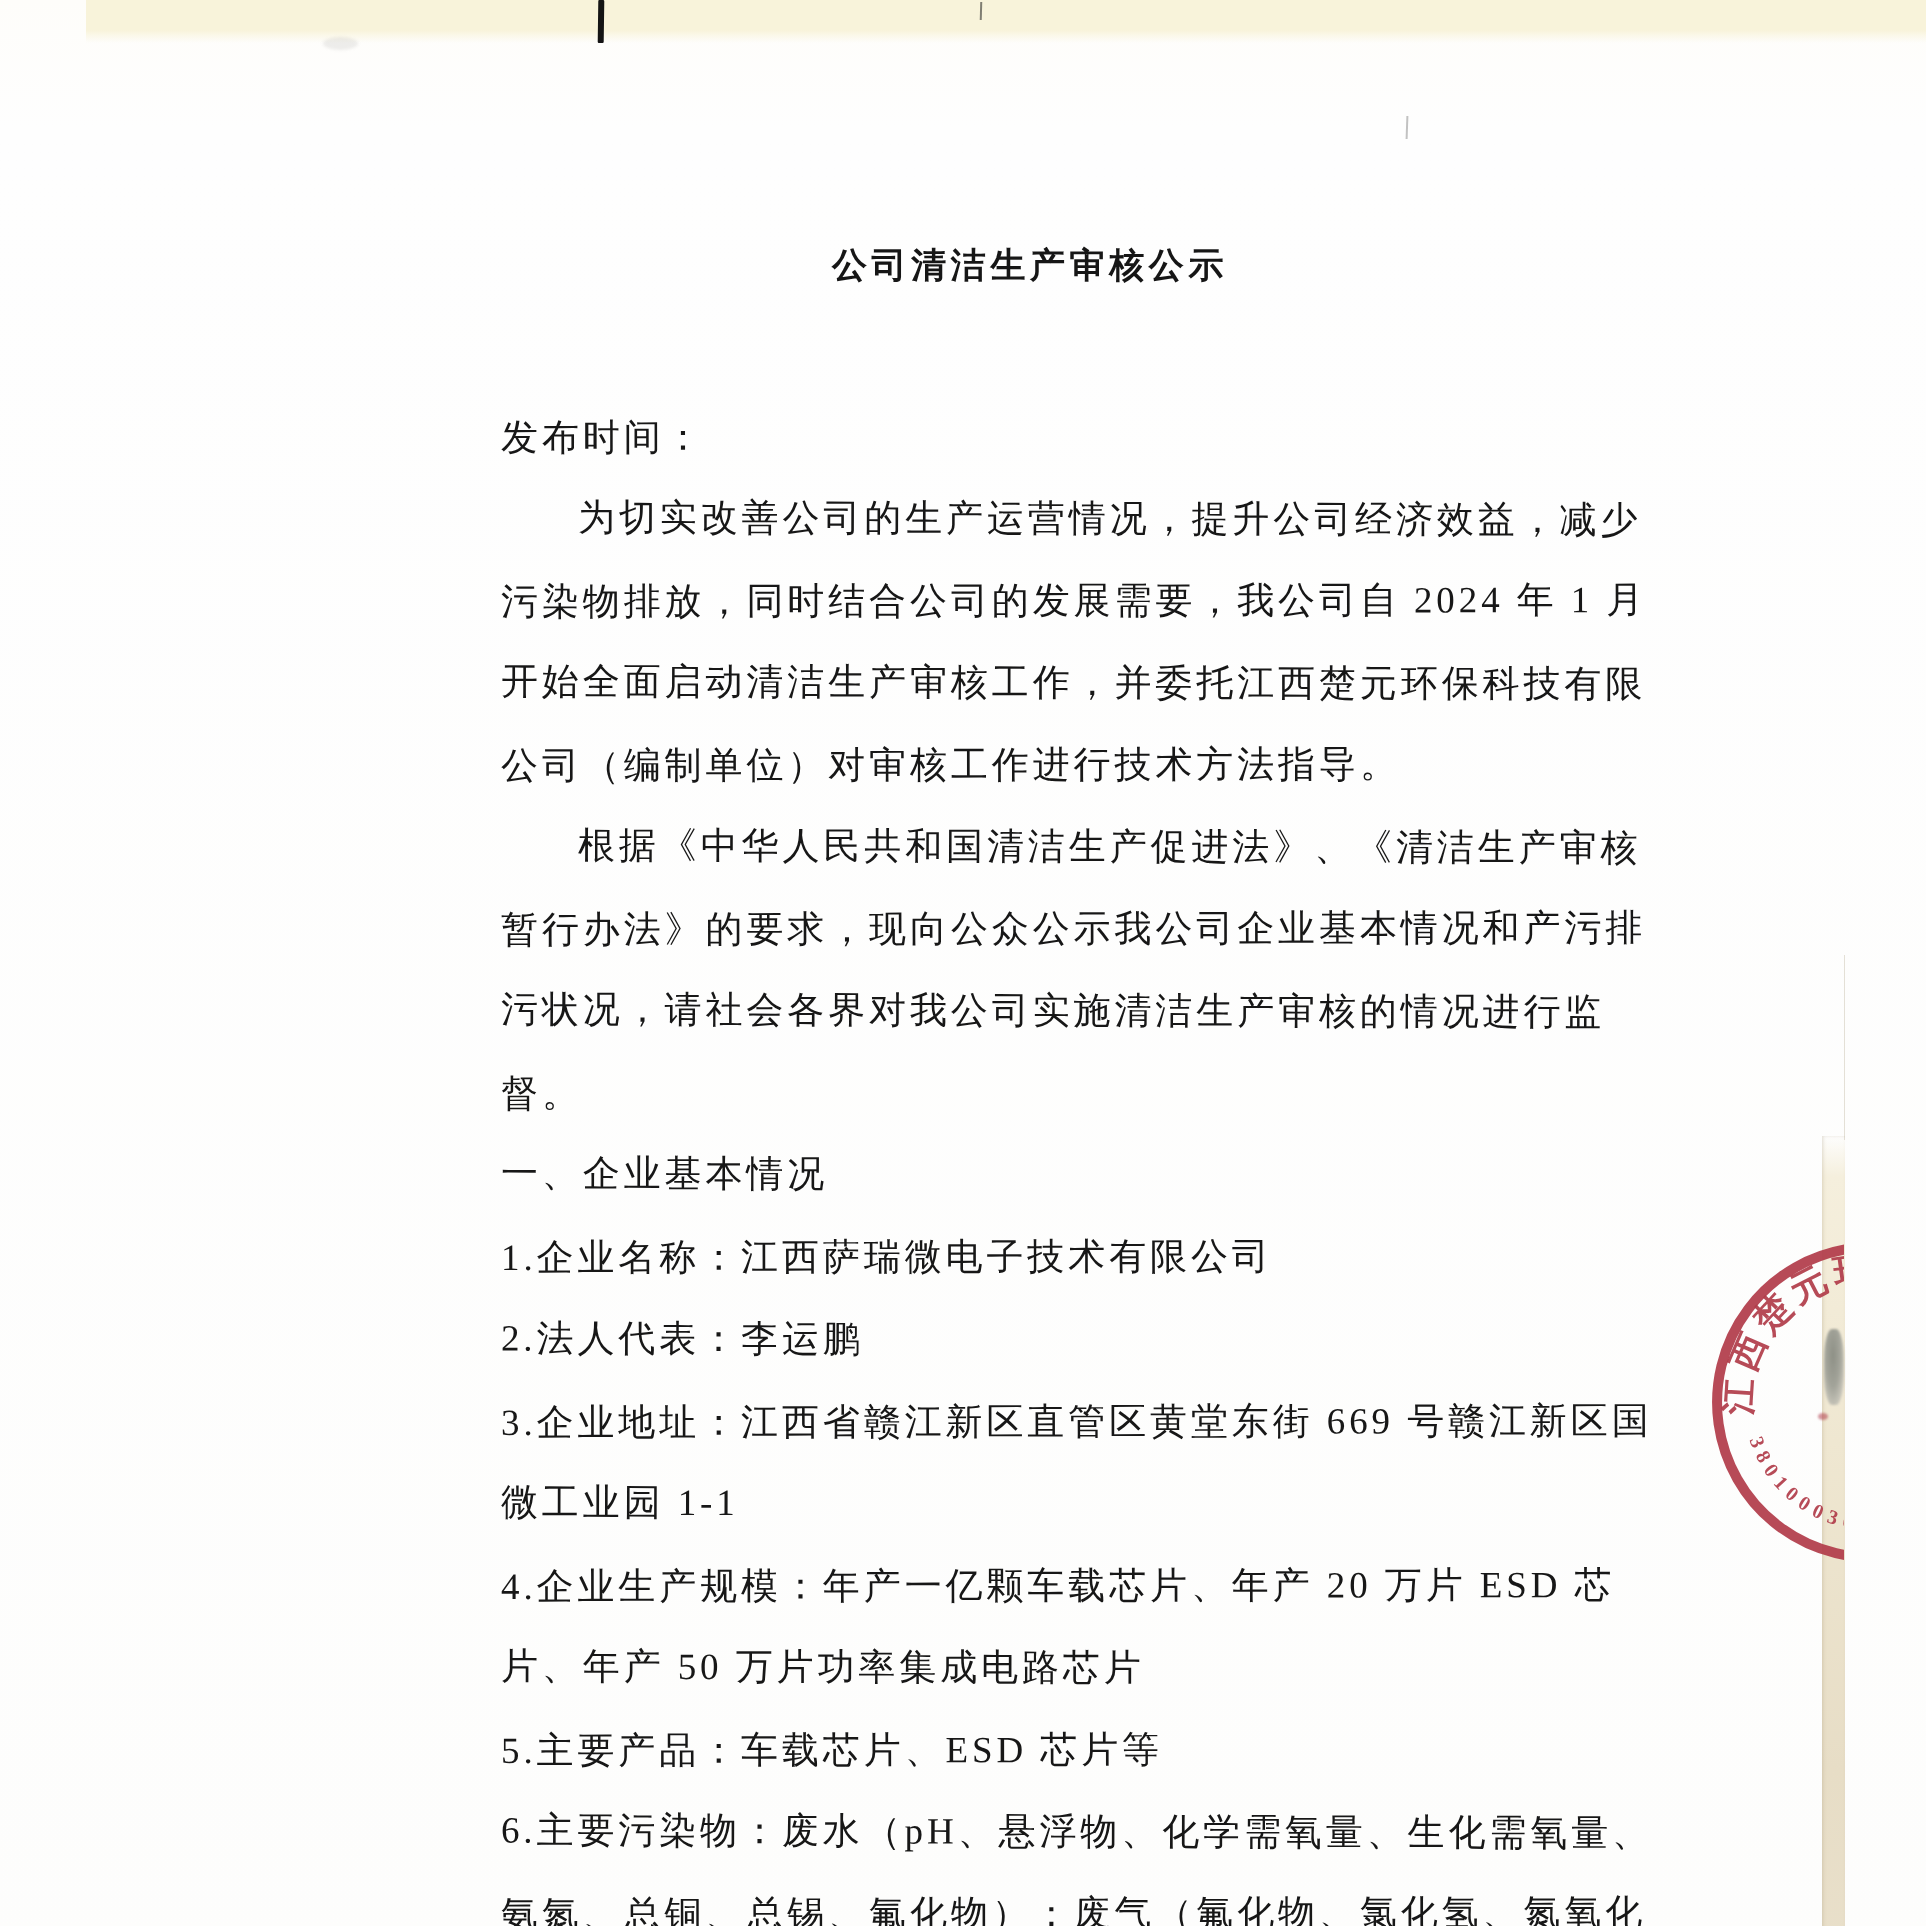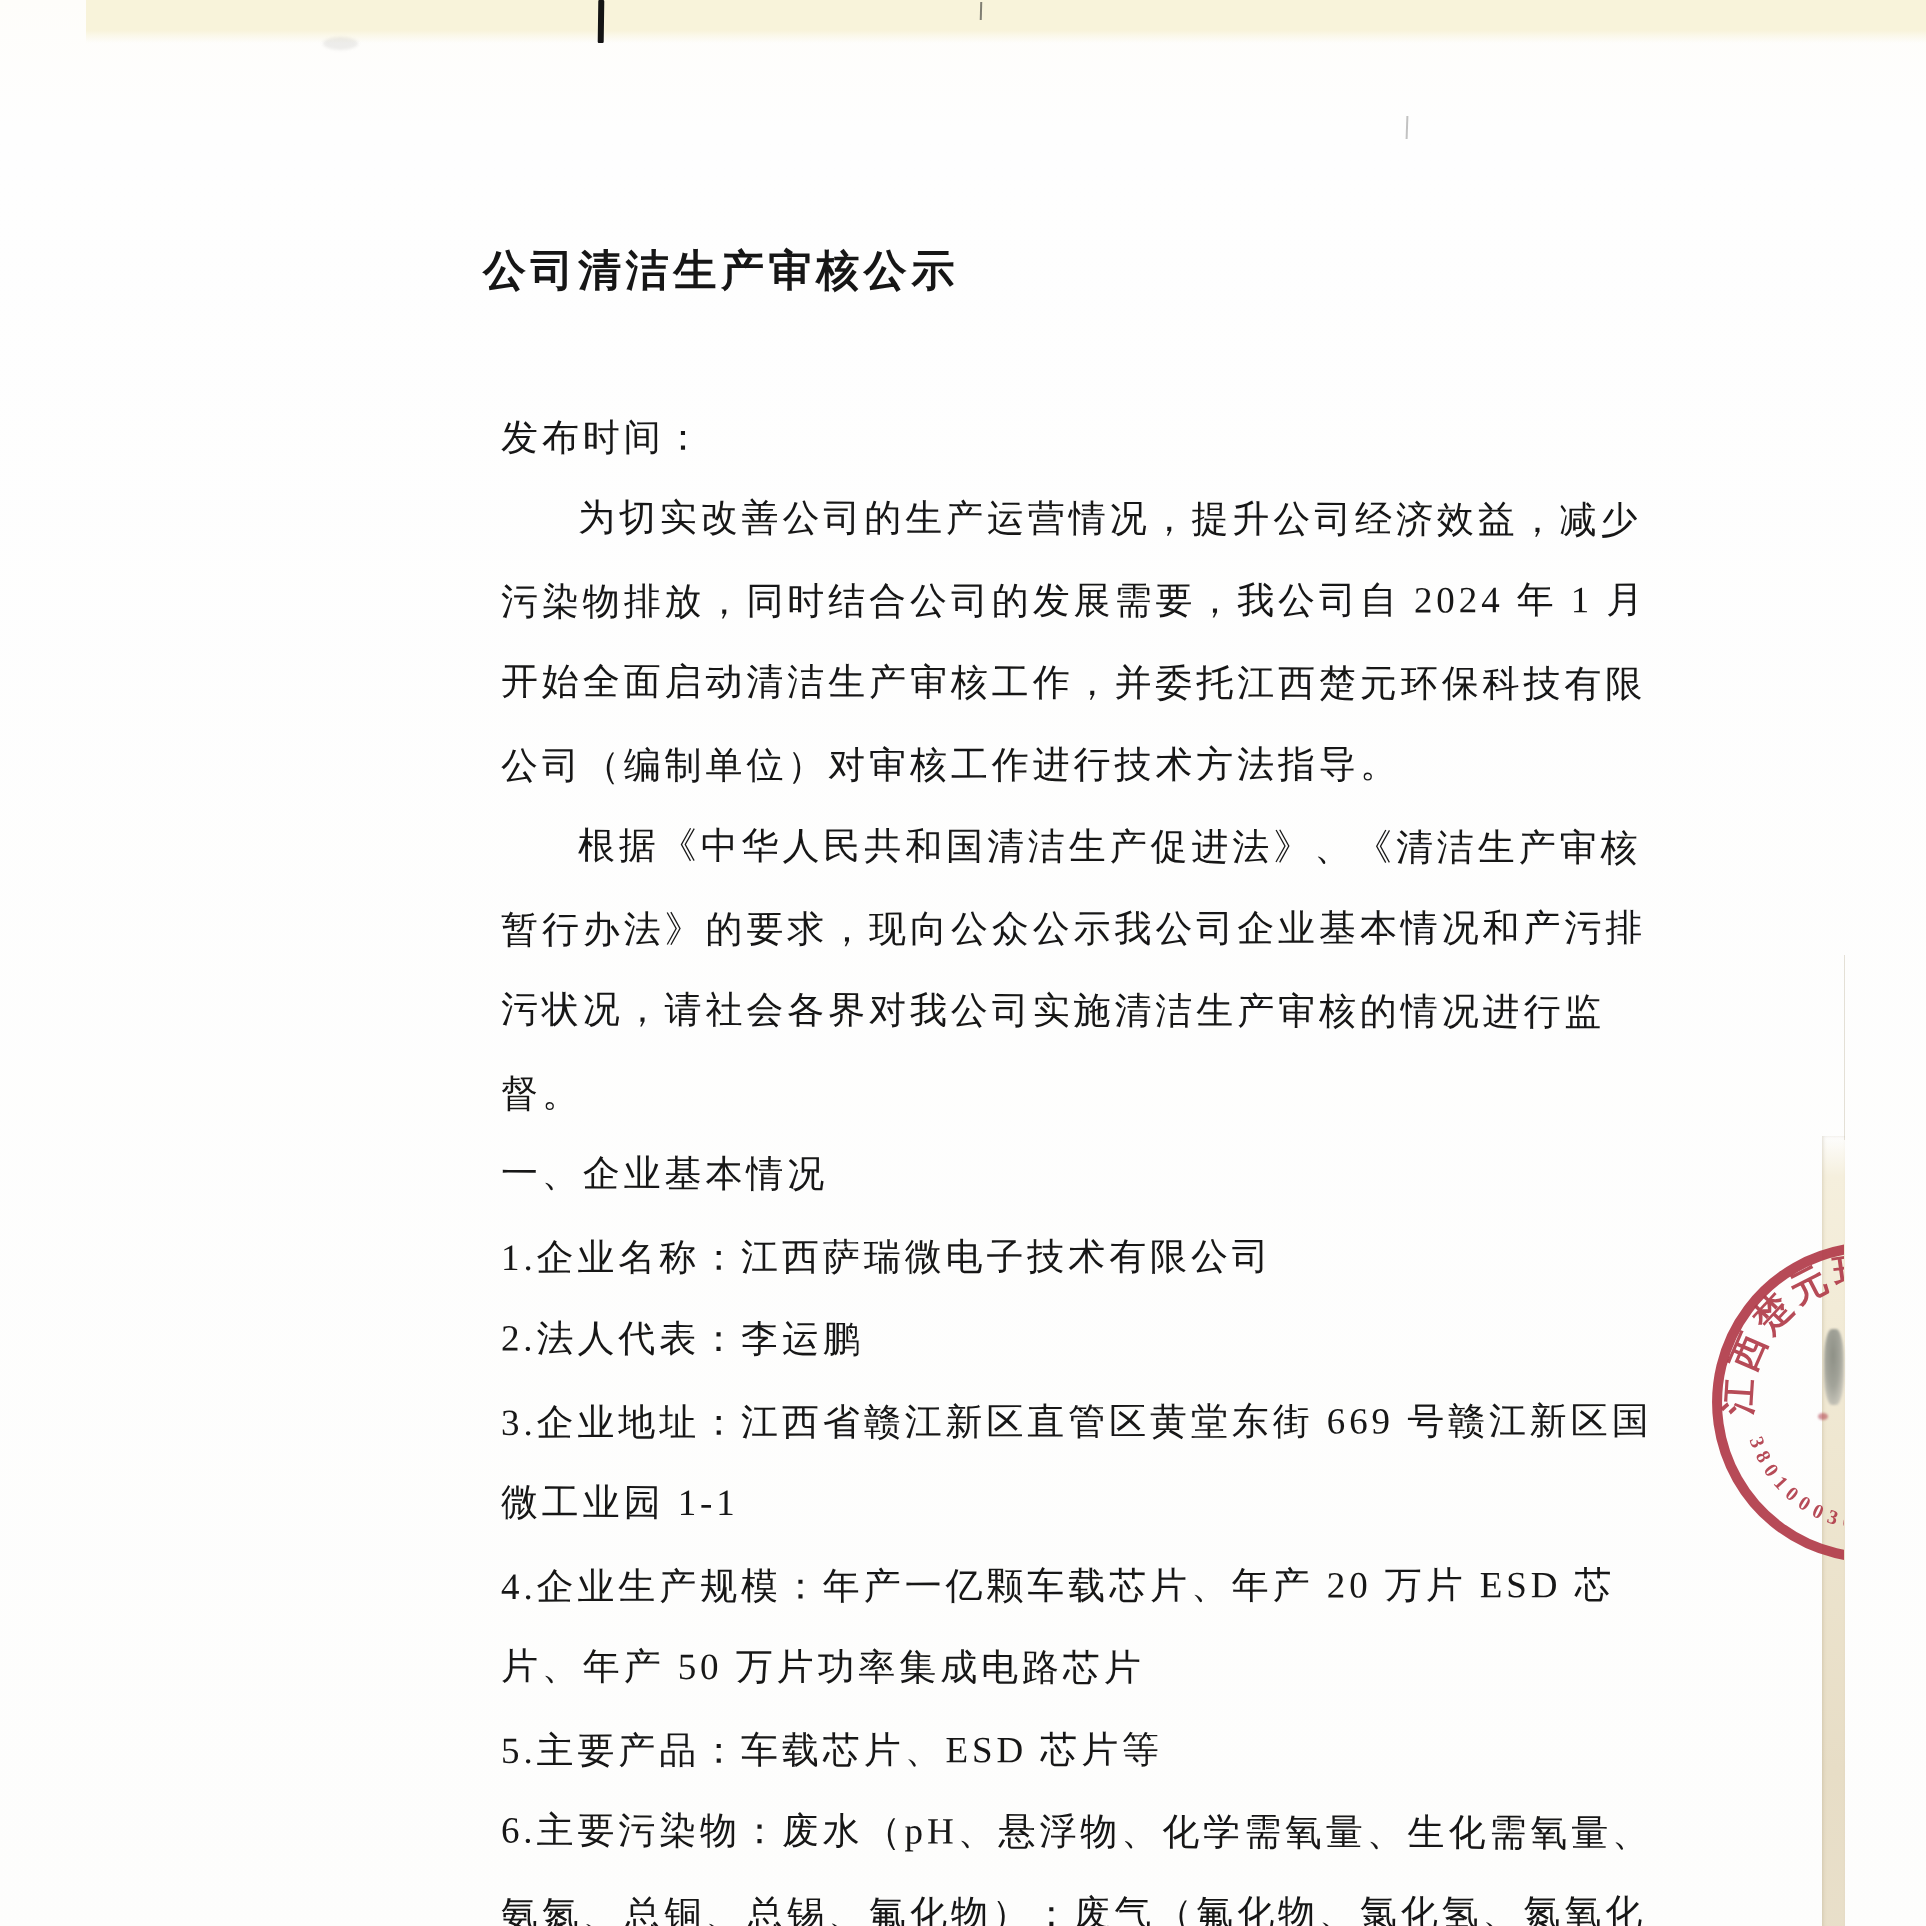--- a/index.html
+++ b/index.html
@@ -21,22 +21,22 @@
   
   .edge-strip{position:absolute;left:1822px;top:1136px;width:23px;height:1022px;
     background:linear-gradient(180deg,rgba(247,242,226,0) 0%,#f5efdd 4%,#efe7d1 30%,#e7ddc6 62%,#e9e0cb 84%,#e3d8c0 100%);
     box-shadow:inset 1.5px 0 3.1px rgba(160,145,110,.25);}
   .edge-hairline{position:absolute;left:1844px;top:955px;width:1.2px;height:185px;background:rgba(180,168,140,.35);}
   .edge-blob{position:absolute;left:1824px;top:1329px;width:20px;height:76px;z-index:6;
     background:radial-gradient(ellipse at 45% 35%,#8e9086 0%,#a3a49a 45%,#cfccc0 80%,rgba(220,215,200,0) 100%);
     filter:blur(1.2px);border-radius:40%;}
   .edge-redbit{position:absolute;left:1818px;top:1413px;width:10px;height:7px;background:rgba(177,60,74,.55);filter:blur(0.8px);border-radius:50%;z-index:6;}
   
-  .title{position:absolute;top:242px;left:483px;width:1094px;text-align:left;
-    font-size:43px;font-weight:bold;letter-spacing:4.6px;white-space:nowrap;}
+  .title{position:absolute;top:242px;left:483px;width:1094px;text-align:center;
+    font-size:35px;font-weight:bold;letter-spacing:4.6px;white-space:nowrap;}
   
   .line{position:absolute;left:501px;width:1194px;font-size:37px;line-height:1;
     letter-spacing:3.9px;white-space:nowrap;color:#171717;}
   .line.indent{padding-left:77px;}
   .line:nth-child(odd){transform:rotate(.14deg);}
   .line:nth-child(even){transform:rotate(-.10deg);}
   
   .stamp-clip{position:absolute;left:1693px;top:1229px;width:151px;height:362px;overflow:hidden;z-index:5;}
   .seal-ring{fill:none;stroke:#b13c4a;stroke-width:26px;opacity:.93;}
   .seal-cn{font-family:"Liberation Serif","DejaVu Serif",serif;font-size:94px;font-weight:bold;fill:#b13c4a;letter-spacing:14px;opacity:.92;}

